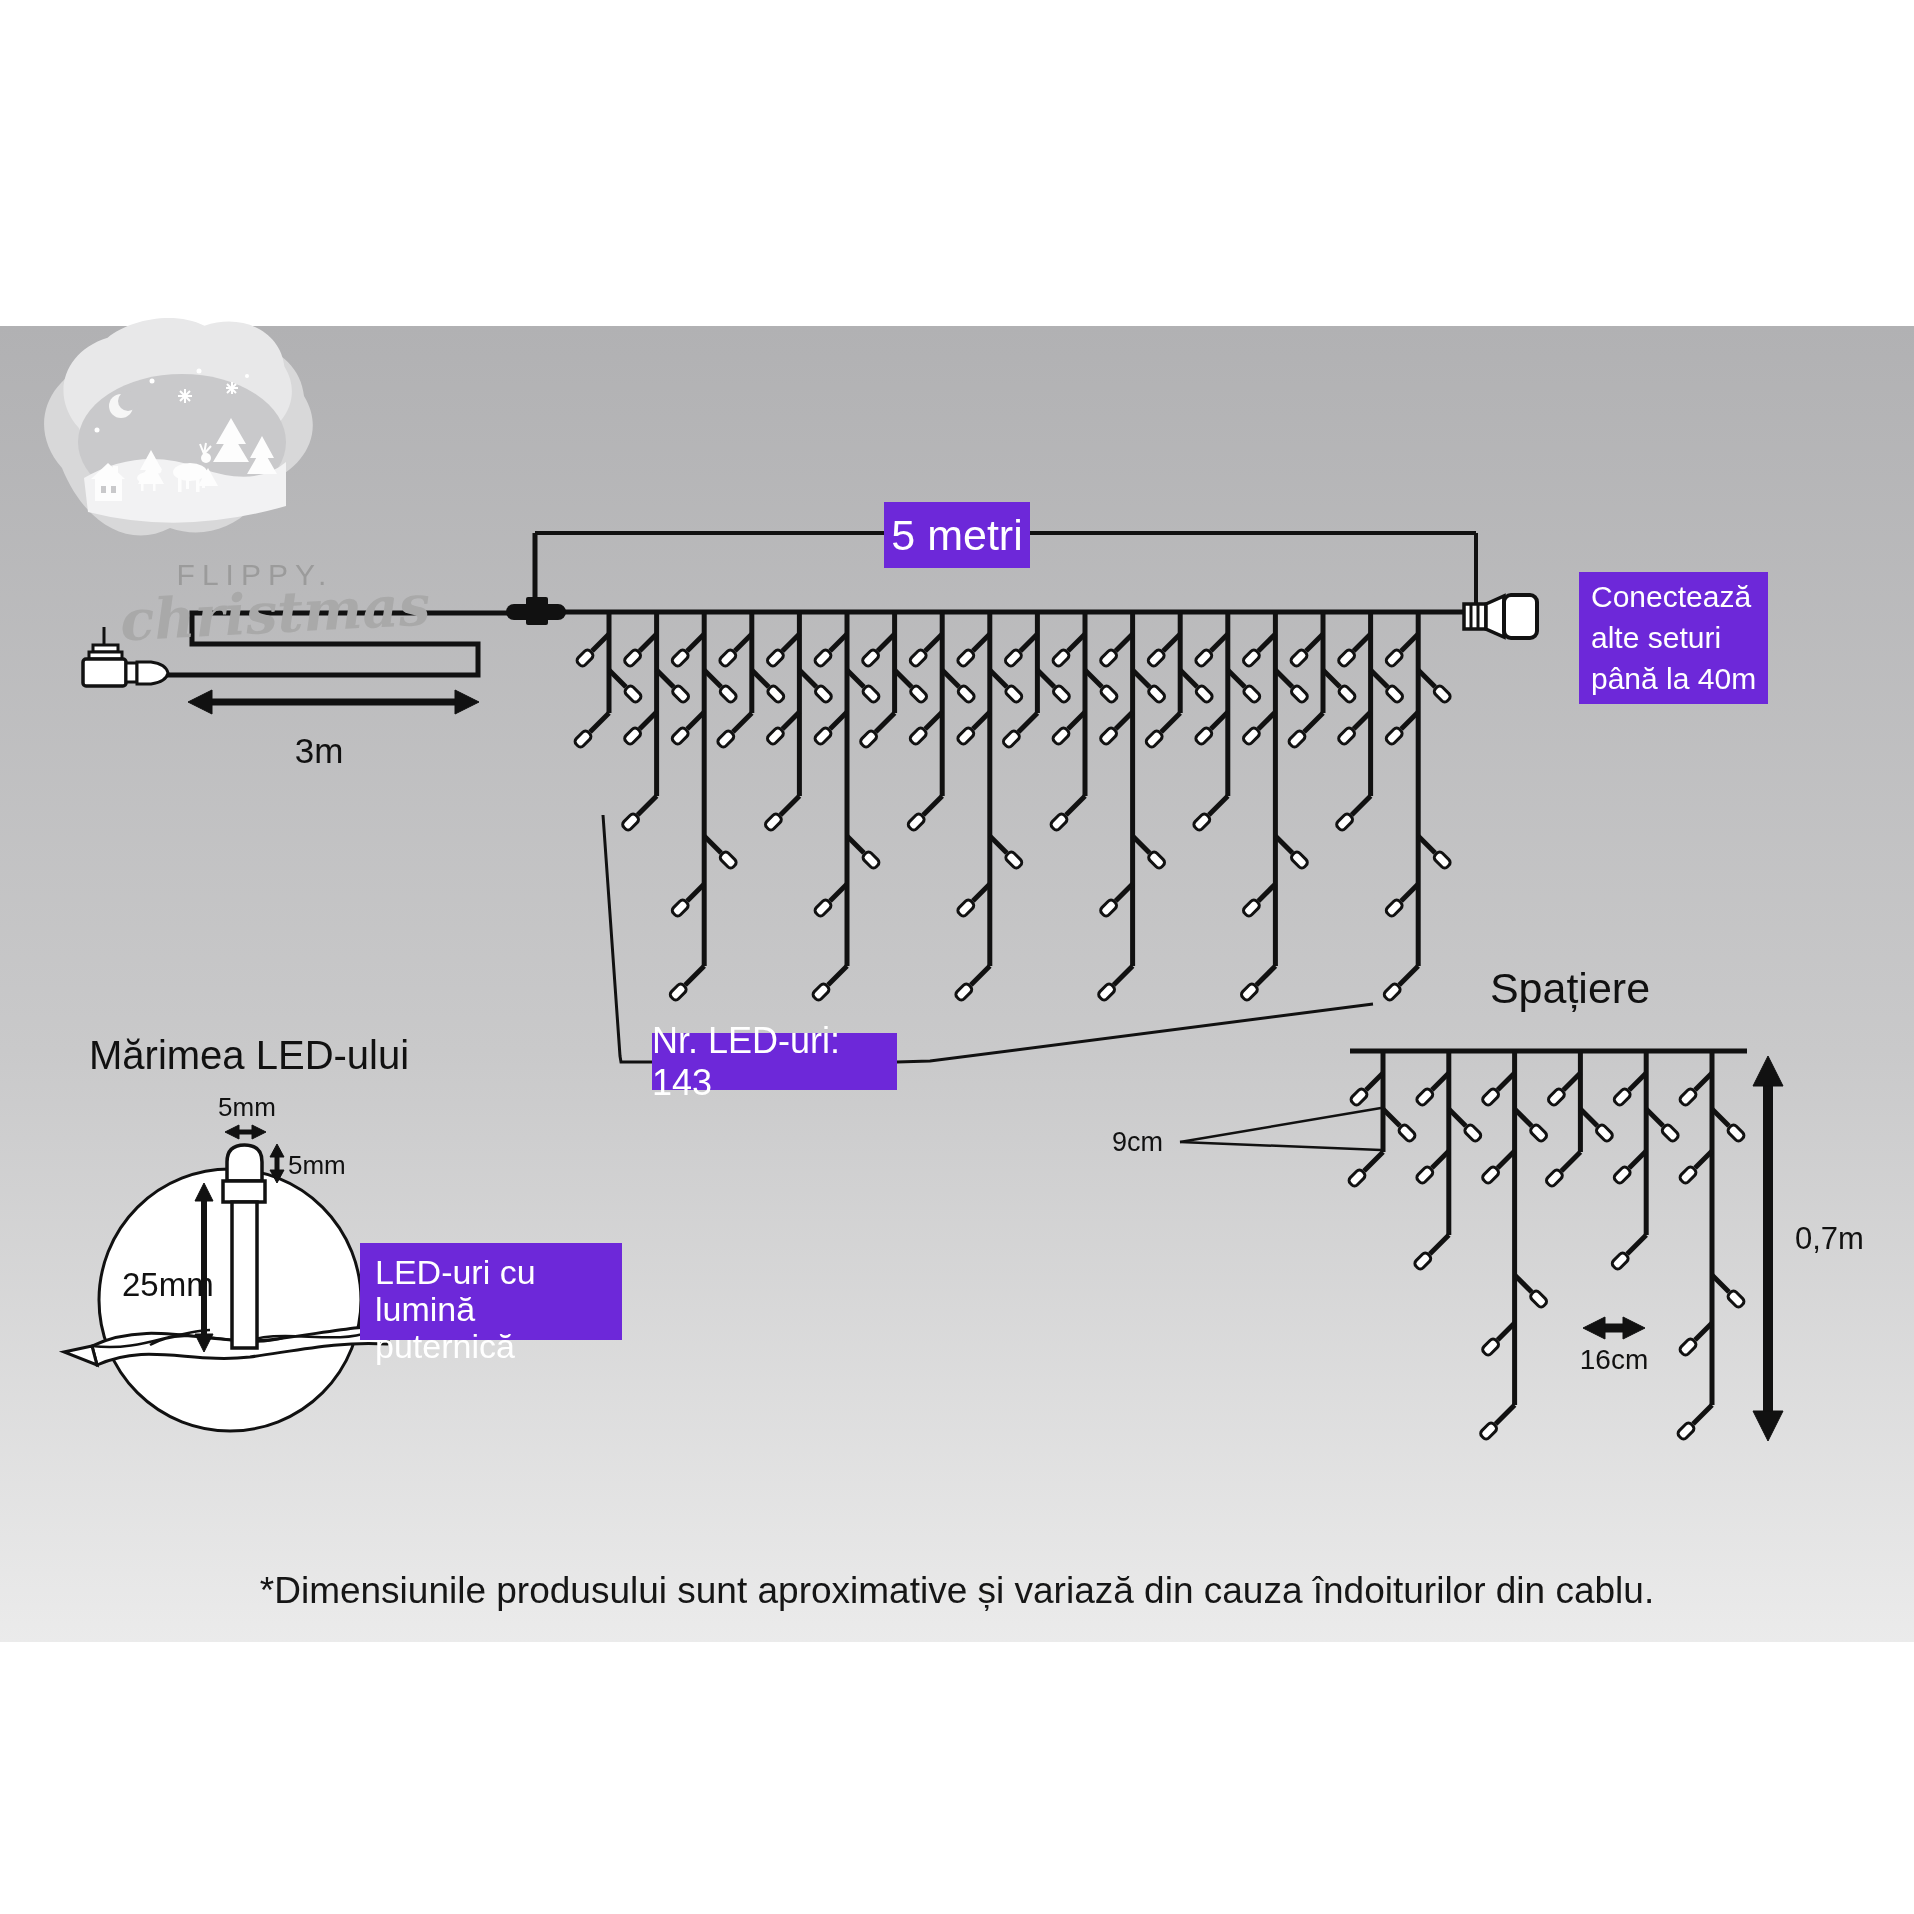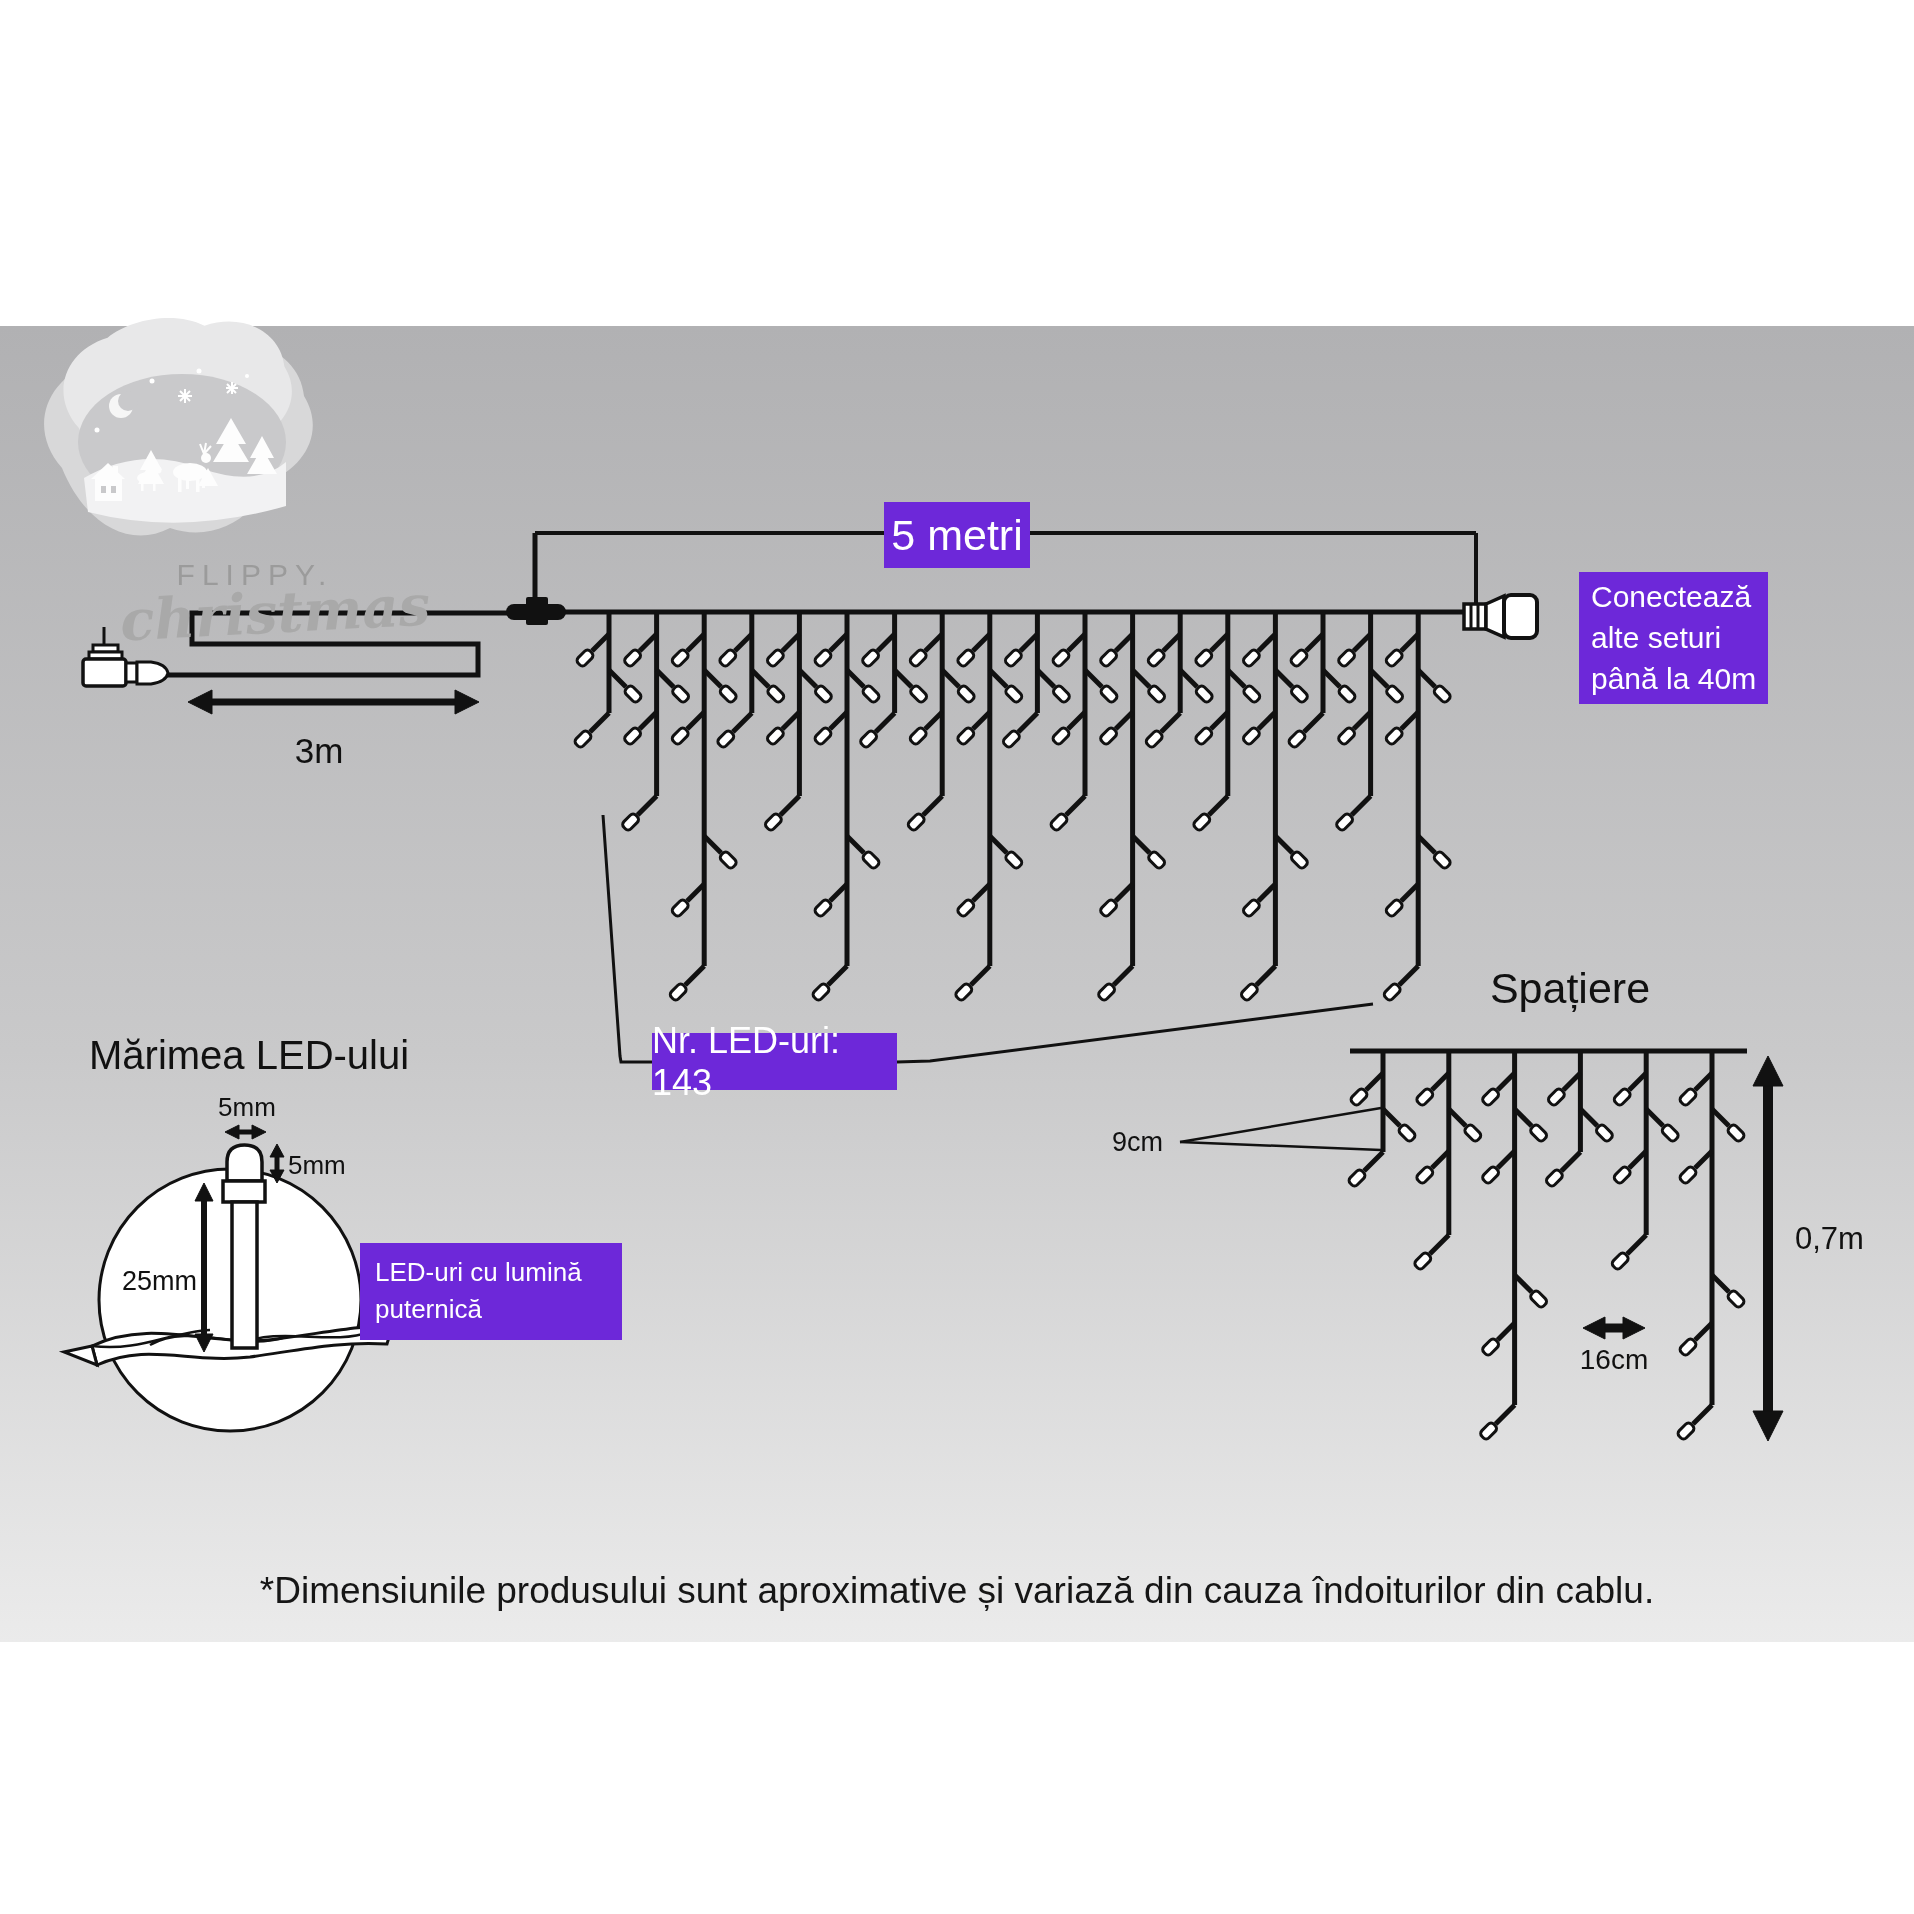--- a/index.html
+++ b/index.html
@@ -20,22 +20,22 @@
            line-height:41px;padding:4px 0 0 12px;box-sizing:border-box;margin-top:20px;}
   #nrled{left:652px;top:1033px;width:245px;height:57px;font-size:36px;
          display:flex;align-items:center;justify-content:center;}
   #spatiere{left:1420px;top:964px;width:300px;text-align:center;font-size:43px;}
   #cm9{left:1060px;top:1127px;width:103px;text-align:right;font-size:27px;}
   #cm16{left:1554px;top:1344px;width:120px;text-align:center;font-size:28px;}
   #m07{left:1795px;top:1221px;font-size:31px;}
   #marimea{left:89px;top:1033px;font-size:40px;}
   #mm5w{left:197px;top:1092px;width:100px;text-align:center;font-size:26px;}
   #mm5h{left:288px;top:1150px;font-size:26px;}
-  #mm25{left:122px;top:1266px;width:74px;text-align:right;font-size:27px;}
-  #lednote{left:360px;top:1243px;width:262px;height:97px;font-size:26px;
+  #mm25{left:122px;top:1266px;width:74px;text-align:right;font-size:33px;}
+  #lednote{left:360px;top:1243px;width:262px;height:97px;font-size:34px;
            line-height:37px;padding:11px 0 0 15px;box-sizing:border-box;}
   #footnote{left:0;top:1546px;width:1914px;text-align:center;font-size:37px;color:#161616;margin-top:24px;}
   #brand{left:150px;top:558px;width:210px;text-align:center;font-size:30px;
          letter-spacing:7px;color:#9b9b9b;}
   #script{left:120px;top:580px;width:290px;text-align:center;font-size:56px;
           color:#a9a9a9;font-family:"DejaVu Serif","Liberation Serif",serif;
           font-style:italic;font-weight:bold;transform:rotate(-3deg);}
 </style>
 </head>
 <body>

